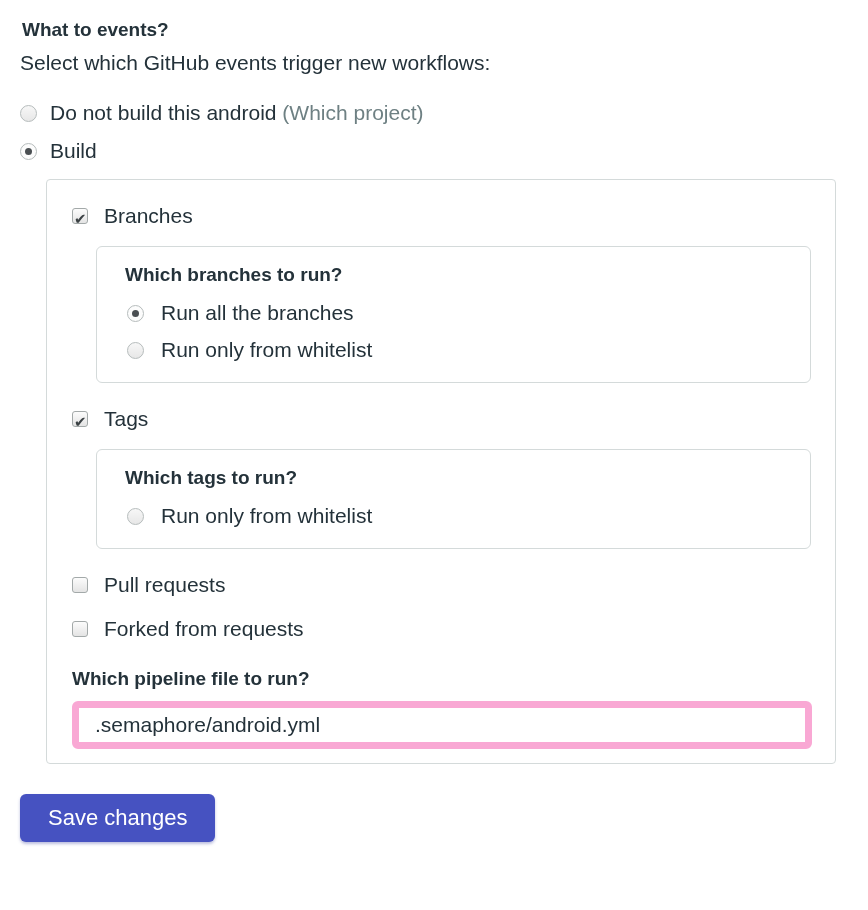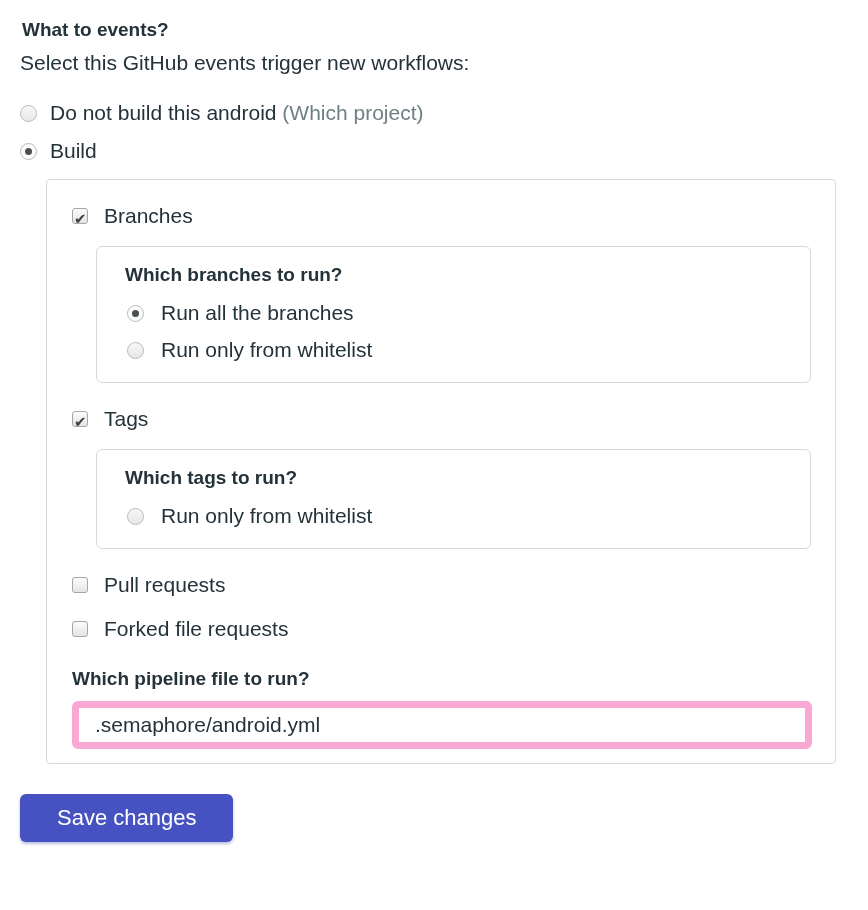--- a/index.html
+++ b/index.html
@@ -93,34 +93,34 @@
     font-size:21px;color:#24323a;background:#fff;
     outline:none;display:block;
   }
 
   
   .save-button{
     margin:30px 0 0 0;
     display:inline-block;
     background:#4652c1;color:#ffffff;
     border:none;border-radius:6px;
-    padding:0 37px;height:48px;
+    padding:0 28px;height:48px;
     font-family:"Liberation Sans","DejaVu Sans",sans-serif;
     font-size:22px;line-height:48px;
     box-shadow:0 2px 3px rgba(60,70,160,0.35);
     cursor:pointer;
   }
 </style>
 </head>
 <body>
 
 <div class="page">
 
   <div class="page-title">What to events?</div>
-  <div class="page-subtitle">Select this GitHub events trigger new workflows:</div>
+  <div class="page-subtitle">Select which GitHub events trigger new workflows:</div>
 
   <div class="radio-row">
     <span class="radio"></span>
     <span>
       <span>Do not build this android</span>
       <span class="pause-link">(Which project)</span>
     </span>
   </div>
 
   <div class="radio-row">
@@ -160,21 +160,21 @@
       </div>
     </div>
 
     <div class="check-row">
       <span class="checkbox"></span>
       <span>Pull requests</span>
     </div>
 
     <div class="check-row">
       <span class="checkbox"></span>
-      <span>Forked file requests</span>
+      <span>Forked from requests</span>
     </div>
 
     <div class="pipeline-label">Which pipeline file to run?</div>
     <input class="pipeline-input" type="text" value=".semaphore/android.yml" style="">
 
   </div>
 
   <button class="save-button">Save changes</button>
 
 </div>

